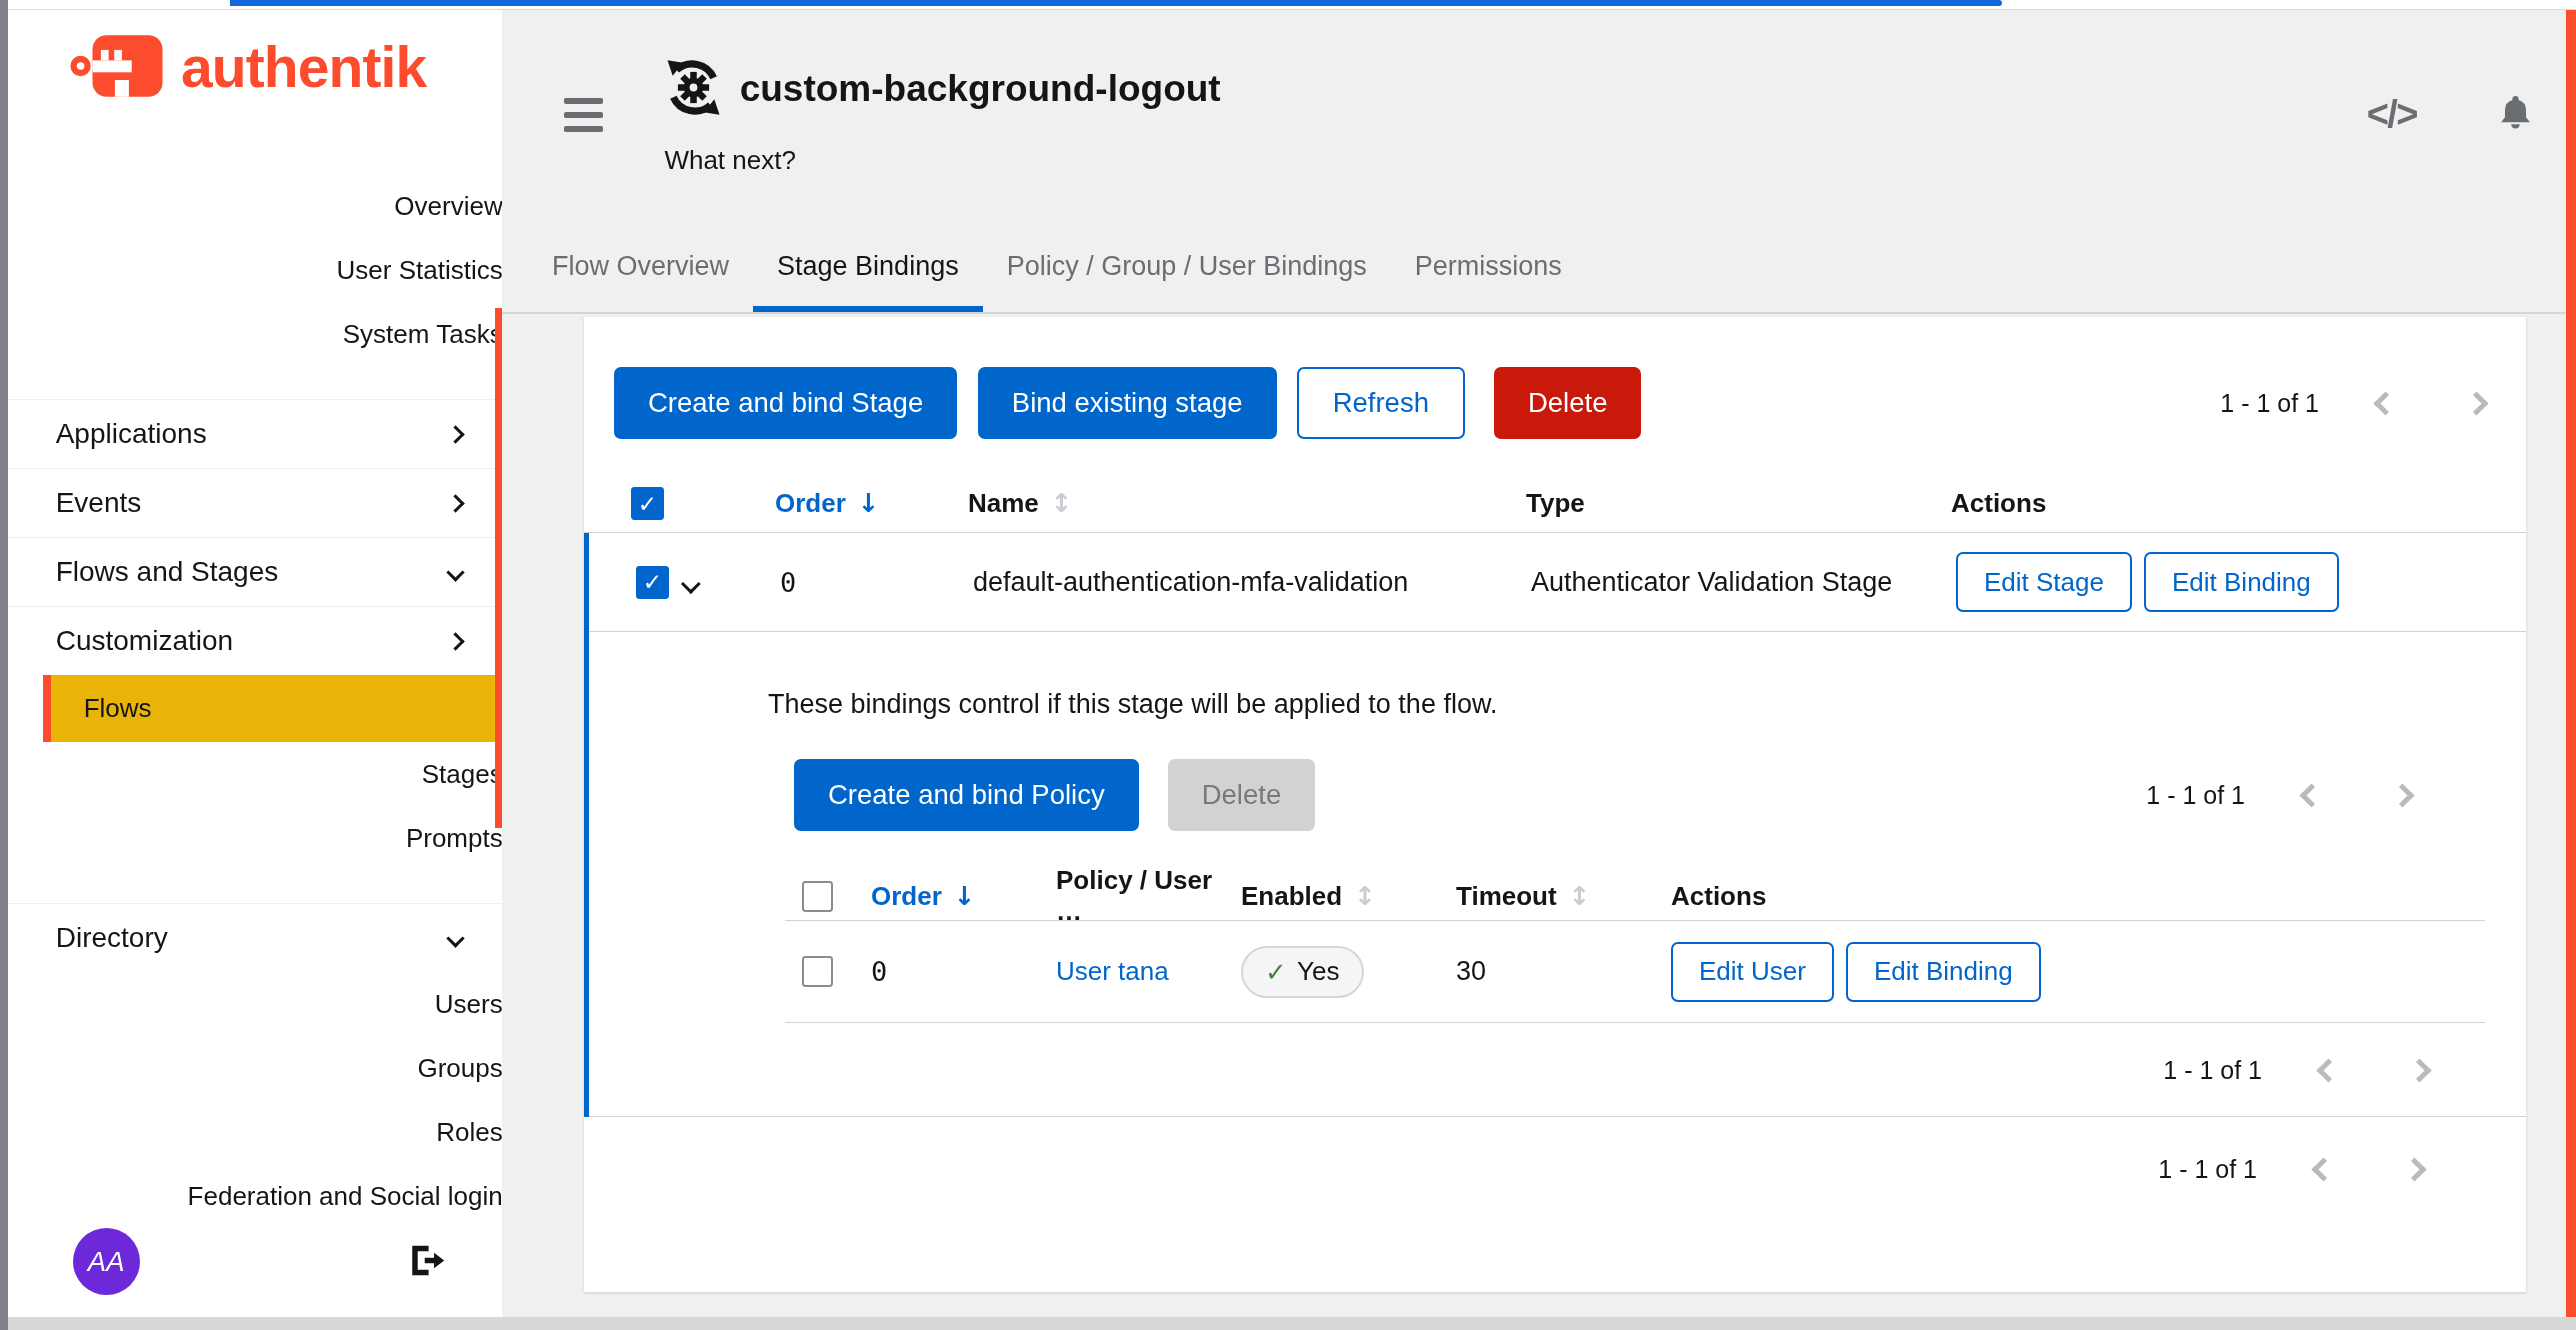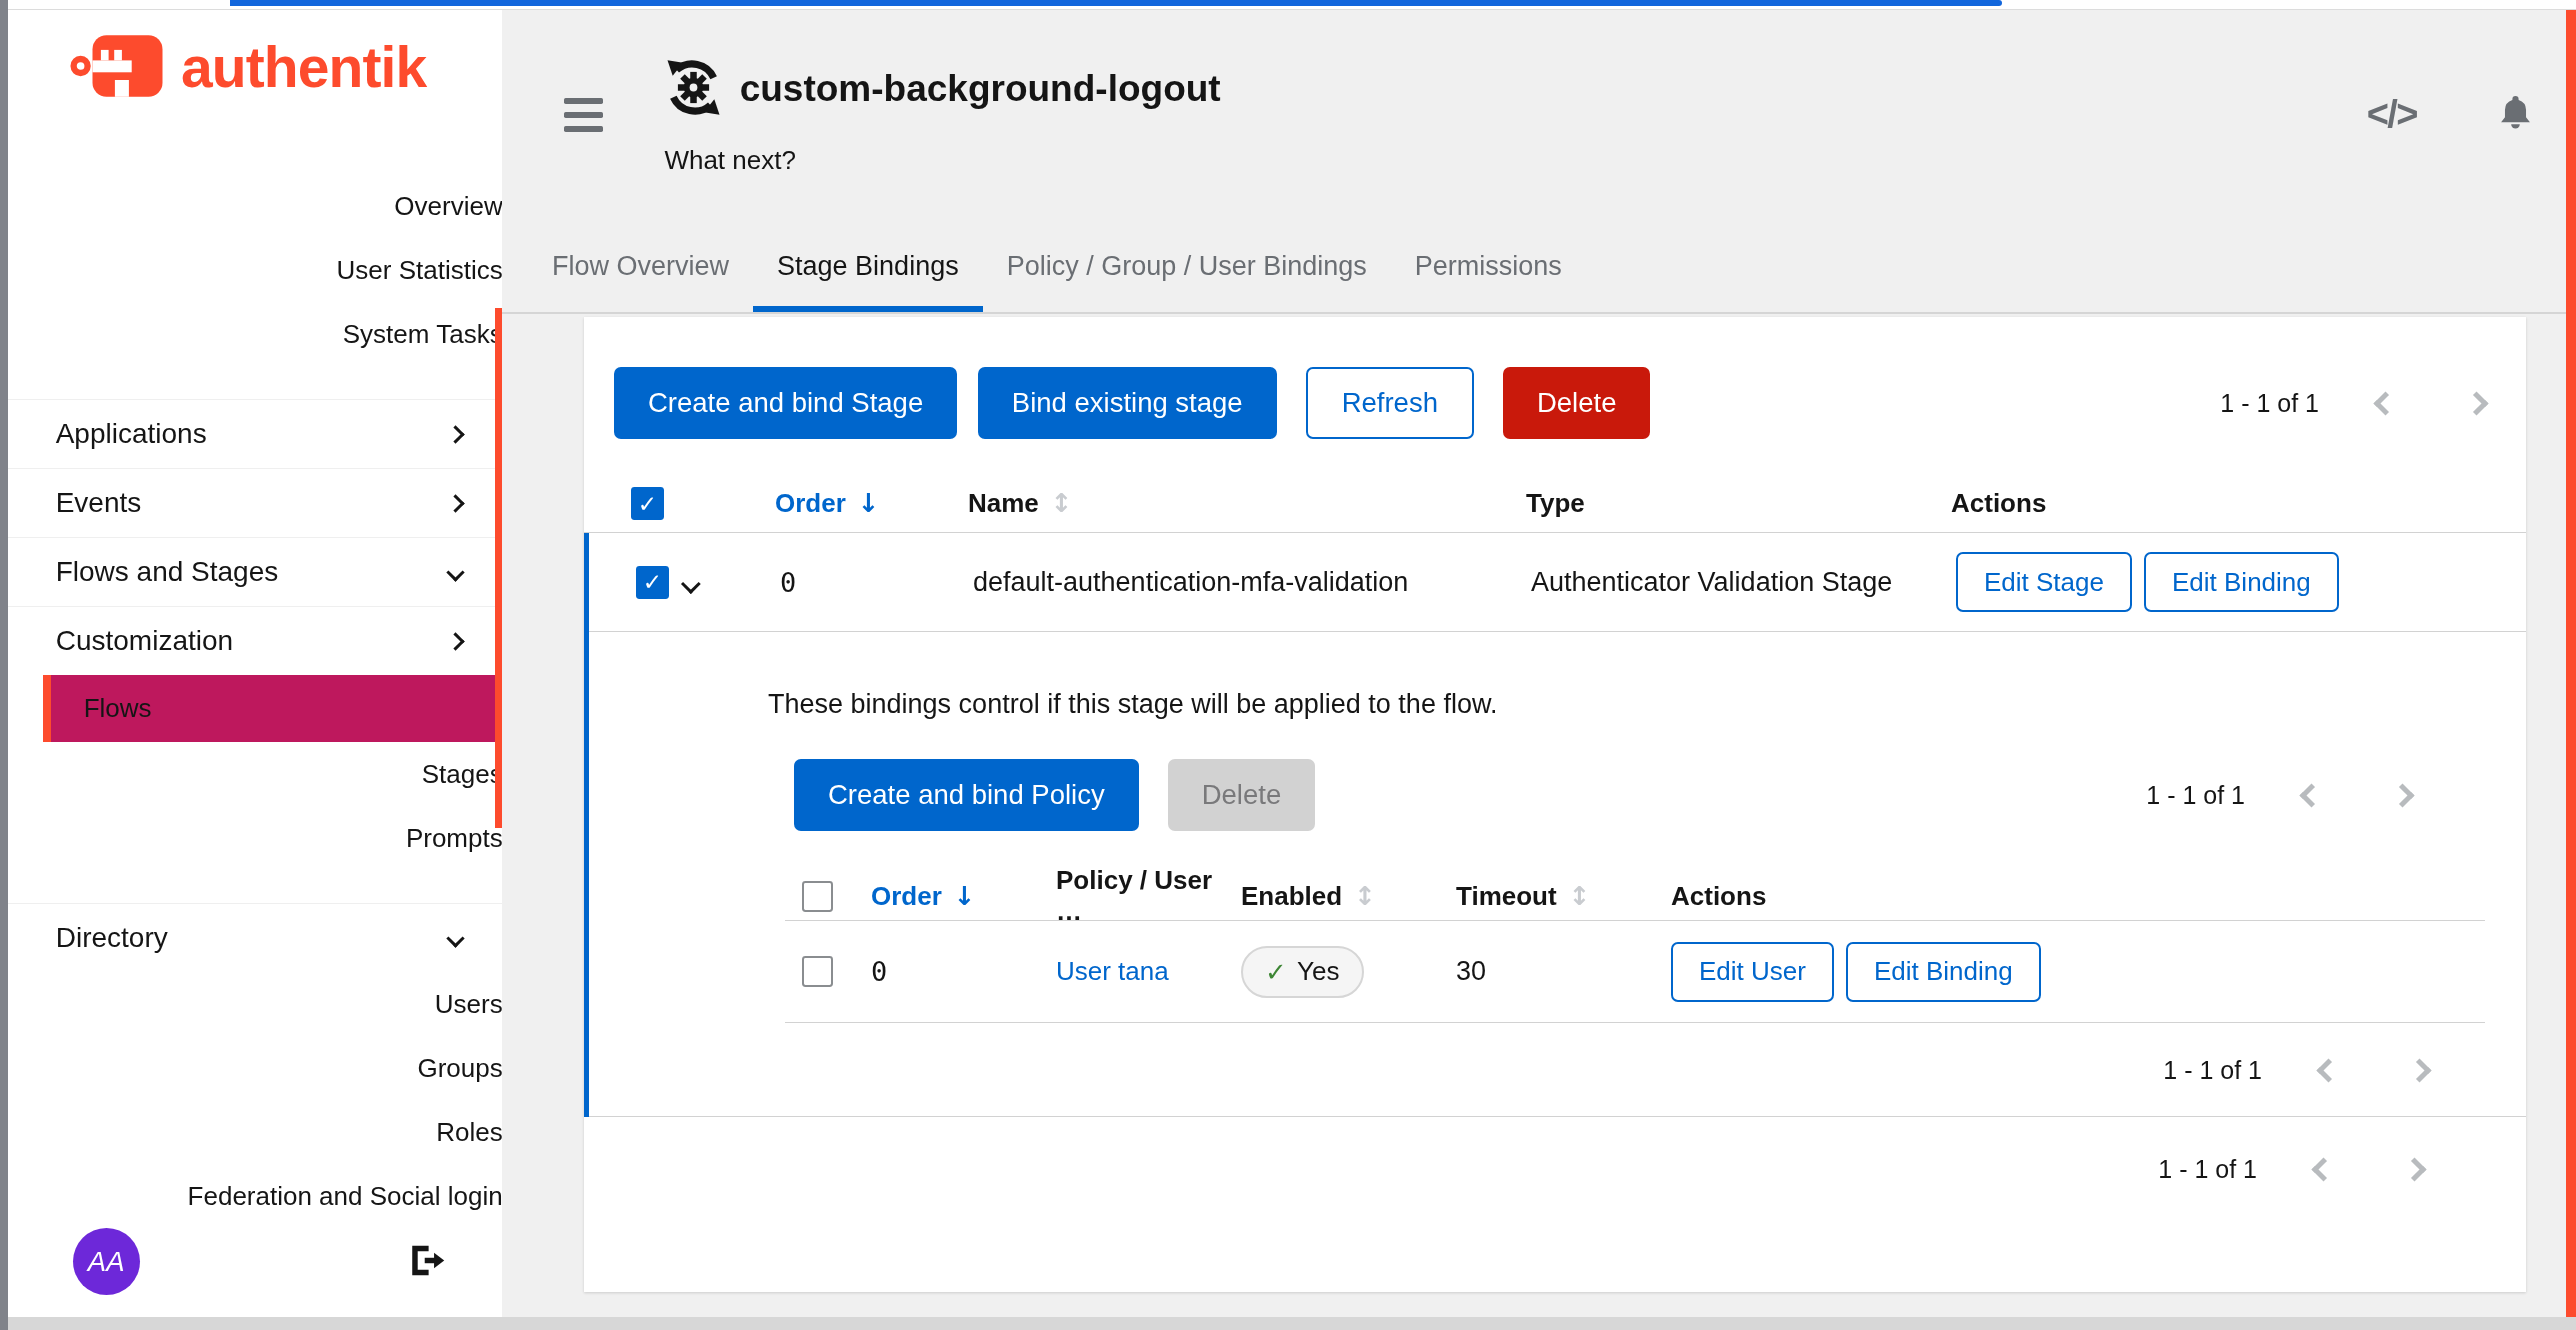--- a/index.html
+++ b/index.html
@@ -24,21 +24,21 @@
   .sidebar-scrollbar { position:absolute; right:0; top:298px; width:7.7px; height:520px; background:#fd4b2d; }
   .brand { height:167px; display:flex; align-items:center; padding-left:62px; }
   .brand-word { font-size:57px; font-weight:bold; color:#fd4b2d; letter-spacing:-0.9px; margin-left:10.3px; }
   .nav { flex:1; display:flex; flex-direction:column; padding-top:50px; }
   .nav-item { display:flex; align-items:center; font-size:26px; color:#151515; cursor:pointer; }
   .nav-sub    { height:64px; padding-left:91px;justify-content:flex-end; }
   .nav-top    { height:69px; padding:0 41px 0 48px; font-size:28px; border-top:1.7px solid #efefef; }
   .nav-top .spacer { flex:1; }
   .nav-group-gap { height:33px; }
   .nav-active { height:67px; margin-left:35px; border-left:8.6px solid #fd4b2d;
-                background:#be185d; padding-left:33px;text-align:center; }
+                background:#eab308; padding-left:33px;text-align:center; }
   .chev { display:inline-block; width:13px; height:13px; border-right:3.4px solid #151515; border-bottom:3.4px solid #151515; }
   .chev-right { transform:rotate(-45deg); }
   .chev-down  { transform:rotate(45deg); }
   .user-row { display:flex; align-items:center; height:93px; padding:0 58px 22px 65px; }
   .avatar { width:67px; height:67px; border-radius:50%; background:#6d28d9; color:#fff;
             display:flex; align-items:center; justify-content:center; font-size:27.5px;font-style:italic; }
   .signout { margin-left:auto; }
 
   
   .main { position:absolute; left:502px; top:10.3px; right:10.3px; bottom:13.7px; background:#f0f0f0; }
@@ -61,21 +61,21 @@
   .card { position:absolute; left:82px; top:307px; width:1942px; height:975px; background:#ffffff;
           box-shadow:0 0.9px 2.6px rgba(0,0,0,.15); }
 
   .toolbar { display:flex; align-items:center; padding:50px 41px 36px 30px; }
   .btn { border:none; border-radius:6.9px; height:72px; padding:0 34px; font-size:27.5px;
          font-family:inherit; cursor:pointer; }
   .btn-primary { background:#0066cc; color:#fff; }
   .btn-outline { background:#fff; color:#0066cc; border:2.6px solid #0066cc; }
   .btn-danger  { background:#c9190b; color:#fff; }
   .btn-disabled{ background:#d2d2d2; color:#79797b; cursor:default; }
-  .gap24 { margin-left:20.6px; } .gap20 { margin-left:29px; } .gap34 { margin-left:29px; }
+  .gap24 { margin-left:20.6px; } .gap20 { margin-left:20px; } .gap34 { margin-left:29px; }
 
   .pagination { margin-left:auto; display:flex; align-items:center; font-size:25px; color:#151515; }
   .pg-chev { display:inline-block; width:17px; height:17px; border-right:5.2px solid #b8bbbe; border-bottom:5.2px solid #b8bbbe; cursor:pointer; }
   .pg-prev { transform:rotate(135deg); margin-left:58px; }
   .pg-next { transform:rotate(-45deg); margin-left:74px; }
 
   .stage-grid { display:grid; grid-template-columns:48px 96px 193px 558px 425px 1fr;
                 align-items:center; padding-left:47px; }
   .thead { height:57px; font-weight:bold; font-size:26px; }
   .th-sorted { color:#0066cc; }

